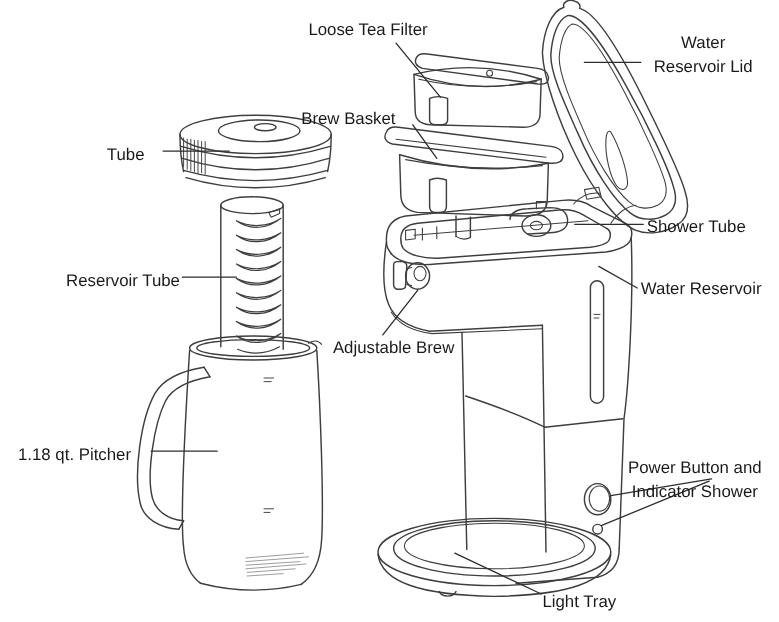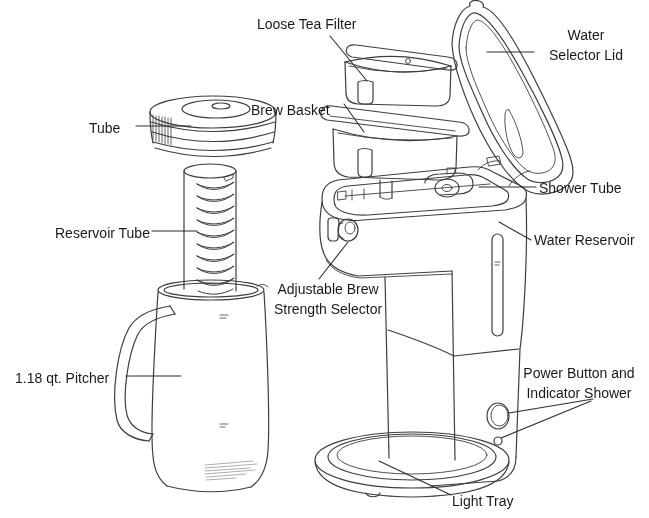--- a/index.html
+++ b/index.html
@@ -206,39 +206,38 @@
       <path d="M593,399 L509,413"></path>
       <path d="M591,401 L501,438"></path>
       <path d="M451,495 L379,461"></path>
     </g>
   </svg>
 
   <div class="lbl" style="left:257px;top:14px">Loose Tea Filter</div>
 
   <div class="lbl center" style="left:536px;top:25px;width:100px">
     <span>Water</span>
-    <span>Selector Lid</span>
+    <span>Reservoir Lid</span>
   </div>
 
   <div class="lbl" style="left:89px;top:118px">Tube</div>
 
-  <div class="lbl" style="left:251px;top:100px">Brew Basket</div>
+  <div class="lbl" style="left:251px;top:88px">Brew Basket</div>
 
   <div class="lbl" style="left:539px;top:178px">Shower Tube</div>
 
   <div class="lbl" style="left:55px;top:223px">Reservoir Tube</div>
 
   <div class="lbl" style="left:534px;top:230px">Water Reservoir</div>
 
   <div class="lbl center" style="left:264px;top:279px;width:128px">
     <span>Adjustable Brew</span>
-    <span>Strength Selector</span>
   </div>
 
   <div class="lbl" style="left:15px;top:368px">1.18 qt. Pitcher</div>
 
-  <div class="lbl center" style="left:514px;top:363px;width:130px">
+  <div class="lbl center" style="left:514px;top:379px;width:130px">
     <span>Power Button and</span>
     <span>Indicator Shower</span>
   </div>
 
   <div class="lbl" style="left:452px;top:491px">Light Tray</div>
 </div>
 
 </body></html>

